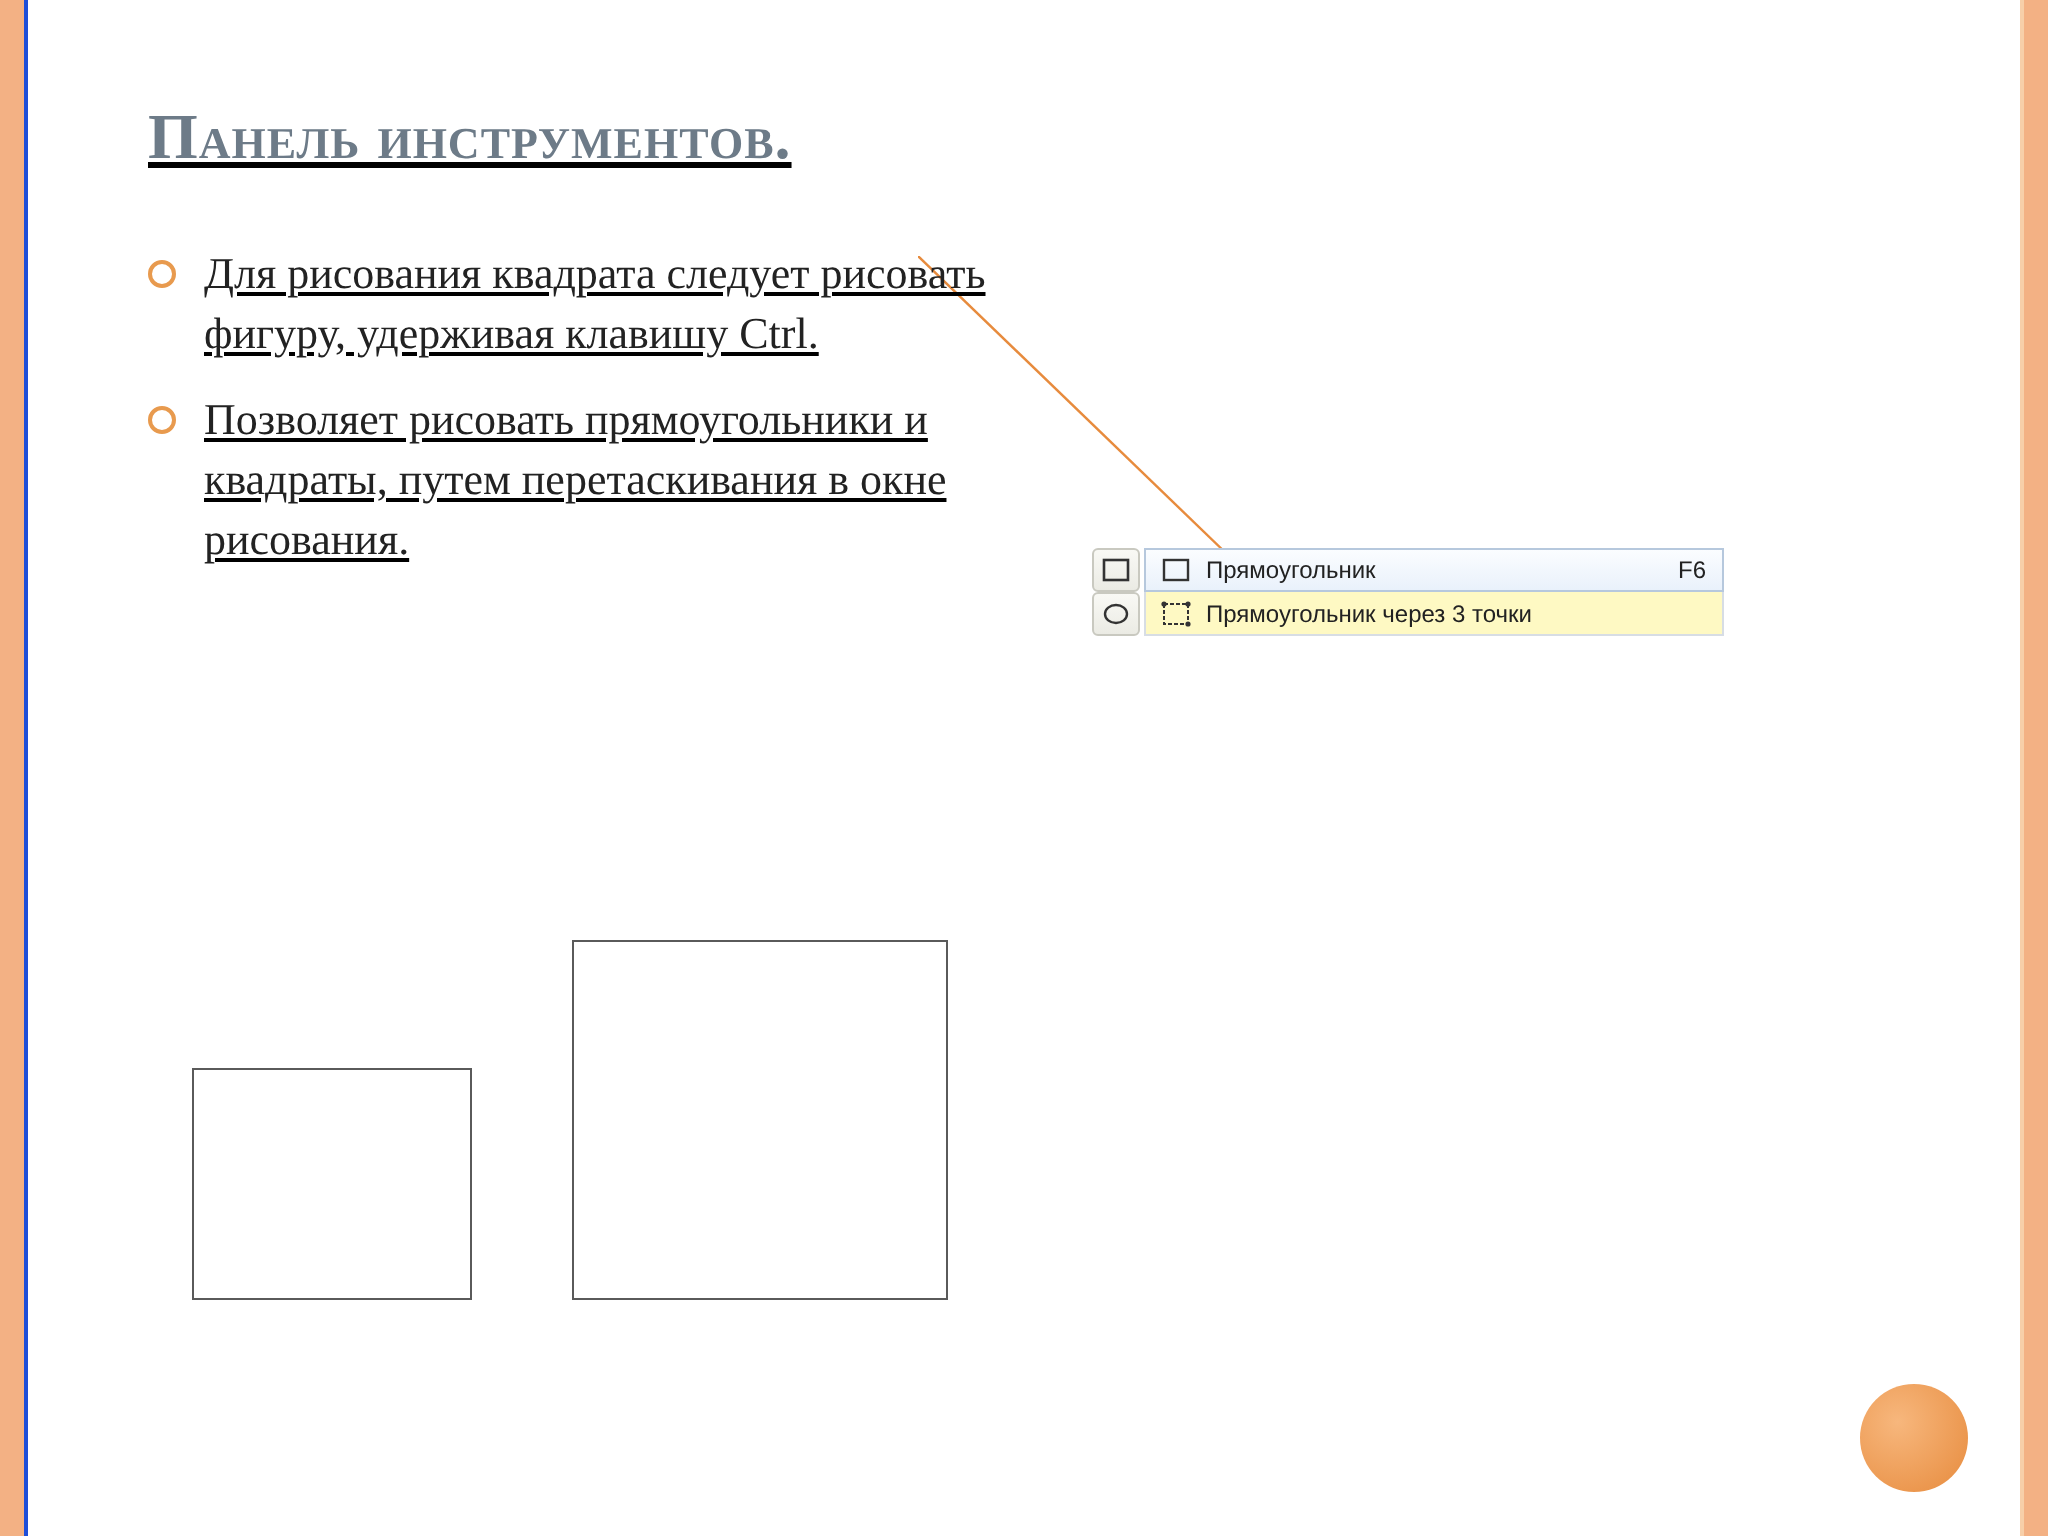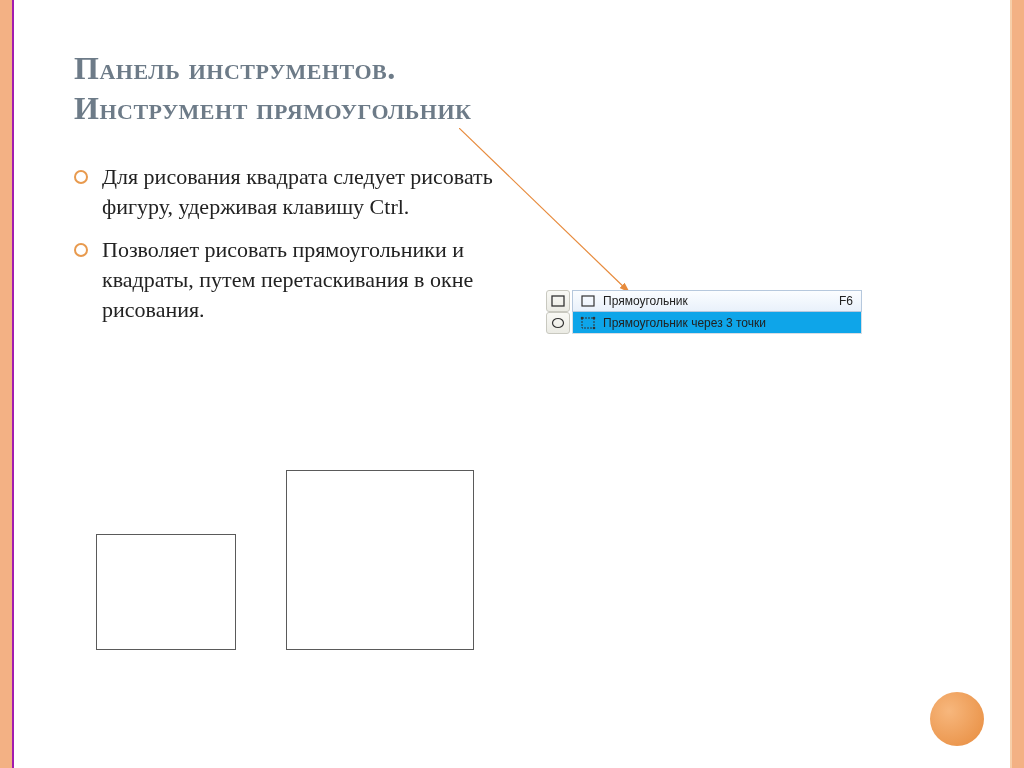--- a/index.html
+++ b/index.html
@@ -6,24 +6,25 @@
   html, body { width: 1024px; height: 768px; overflow: hidden; font-family: Georgia, 'Times New Roman', serif; }
   .outer-frame {
     width: 1024px; height: 768px;
     background: #f3b184;
     padding: 0 12px;
     position: relative;
   }
   .inner-frame {
     width: 100%; height: 100%;
     background: #fff;
-    border-left: 2px solid #a21caf;
+    border-left: 2px solid #1d4ed8;
     border-right: 2px solid #f7cfa9;
     position: relative;
     padding: 48px 28px 33px 60px;
+    text-decoration: underline;
   }
   .title {
     font-variant: small-caps;
     color: #6d7b88;
     font-size: 32px;
     line-height: 1.25;
     letter-spacing: 0.5px;
     margin-bottom: 34px;
   }
   .content {
@@ -48,21 +49,21 @@
     position: absolute;
     left: 0; top: 8px;
     width: 10px; height: 10px;
     border: 2px solid #e89a4e;
     border-radius: 50%;
     background: #fff;
   }
   .screenshot-area {
     position: absolute;
     left: 532px;
-    top: 290px;
+    top: 274px;
   }
   .toolbar-snippet {
     display: flex;
     flex-direction: column;
     font-family: "Segoe UI", Tahoma, sans-serif;
     font-size: 12px;
     color: #222;
   }
   .tool-row {
     display: flex;
@@ -87,21 +88,21 @@
     border: 1px solid #b6c8dd;
     padding: 0 8px 0 6px;
     height: 22px;
     min-width: 290px;
   }
   .menu-line-plain {
     flex: 1;
     display: flex;
     align-items: center;
     justify-content: space-between;
-    background: #0ea5e9;
+    background: #fef9c3;
     border: 1px solid #d7dde4;
     border-top: none;
     padding: 0 8px 0 6px;
     height: 22px;
     min-width: 290px;
   }
   .tb-icon {
     width: 18px; height: 18px;
     display: inline-flex; align-items: center; justify-content: center;
     margin-right: 6px;
@@ -140,21 +141,20 @@
   }
 </style>
 </head>
 <body>
 
 <div class="outer-frame">
   <div class="inner-frame">
 
     <h1 class="title">
       <span>Панель инструментов.</span><br>
-      <span>Инструмент прямоугольник</span>
     </h1>
 
     <svg class="arrow" width="260" height="180">
       <defs>
         <marker id="ah" markerWidth="10" markerHeight="10" refX="8" refY="3" orient="auto">
           <path d="M0,0 L9,3 L0,6 Z" fill="#e78b3d"></path>
         </marker>
       </defs>
       <line x1="0" y1="0" x2="170" y2="164" stroke="#e78b3d" stroke-width="1.2" marker-end="url(#ah)"></line>
     </svg>

